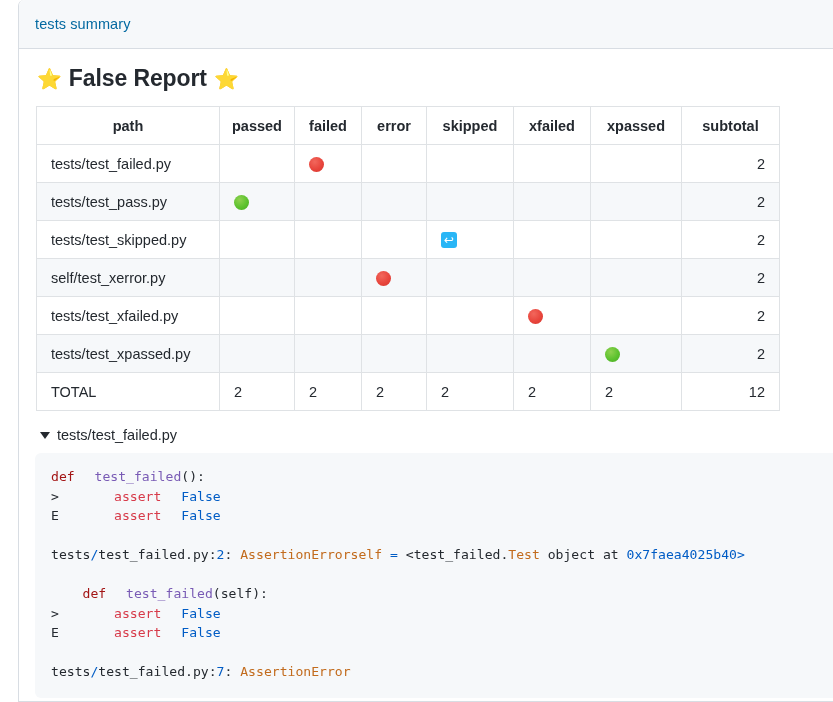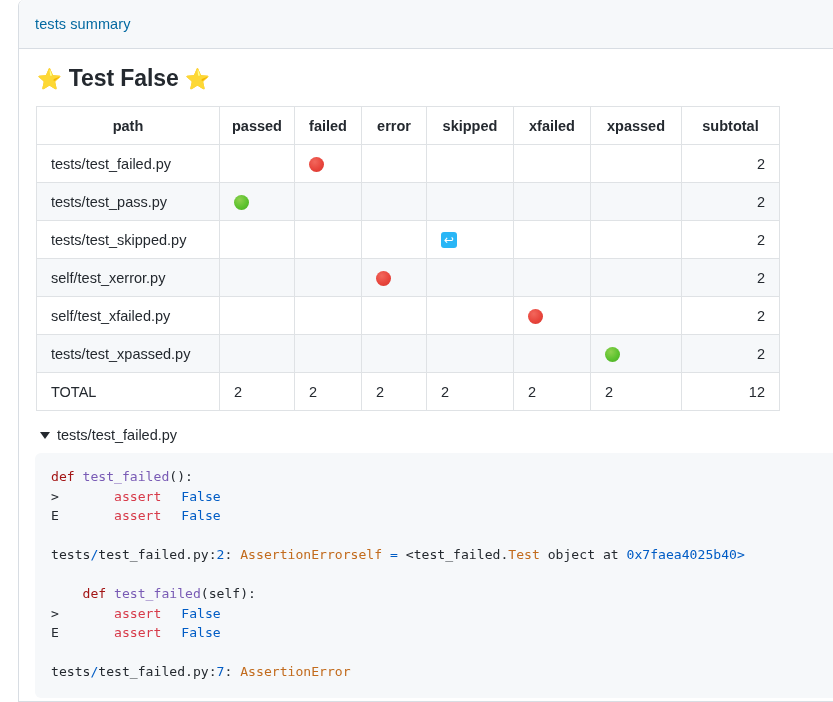--- a/index.html
+++ b/index.html
@@ -184,42 +184,42 @@
     font-size: 13.1px;
     line-height: 19.5px;
     color: #24292f;
     overflow: hidden;
     width: 830px;
     box-sizing: border-box;
     white-space: pre;
     tab-size: 4;
   }
   .tok-kw     { color: #a31515; }
-  .tok-fn     { color: #795bb5; }
+  .tok-fn     { color: #795bb5; margin-left: 12px; }
   .tok-assert { color: #d73a49; }
   .tok-bool   { color: #005cc5; margin-left: 12px; }
   .tok-num    { color: #005cc5; }
   .tok-cls    { color: #c26b1d; }
   .tok-op     { color: #005cc5; }
   .tok-plain  { color: #24292f; }
 </style>
 </head>
 <body>
 
 <div class="panel">
 
   <div class="panel-header">
     <span class="panel-header-title">tests summary</span>
   </div>
 
   <div class="panel-body">
 
     <div class="report-title">
       <span class="star star-glyph">⭐</span>
-      <span>Test False</span>
+      <span>False Report</span>
       <span class="star star-glyph">⭐</span>
     </div>
 
     <table class="report">
       <colgroup>
         <col class="c-path">
           <col class="c-passed">
           <col class="c-failed">
           <col class="c-error">
         <col class="c-skipped">
@@ -274,21 +274,21 @@
             <td class="col-path">self/test_xerror.py</td>
             <td class="col-mark"></td>
             <td class="col-mark"></td>
             <td class="col-mark"><span class="dot dot-red"></span></td>
             <td class="col-mark"></td>
             <td class="col-mark"></td>
             <td class="col-mark"></td>
             <td class="col-subtotal">2</td>
           </tr>
           <tr>
-            <td class="col-path">self/test_xfailed.py</td>
+            <td class="col-path">tests/test_xfailed.py</td>
             <td class="col-mark"></td>
             <td class="col-mark"></td>
             <td class="col-mark"></td>
             <td class="col-mark"></td>
             <td class="col-mark"><span class="dot dot-red"></span></td>
             <td class="col-mark"></td>
             <td class="col-subtotal">2</td>
           </tr>
           <tr>
             <td class="col-path">tests/test_xpassed.py</td>

